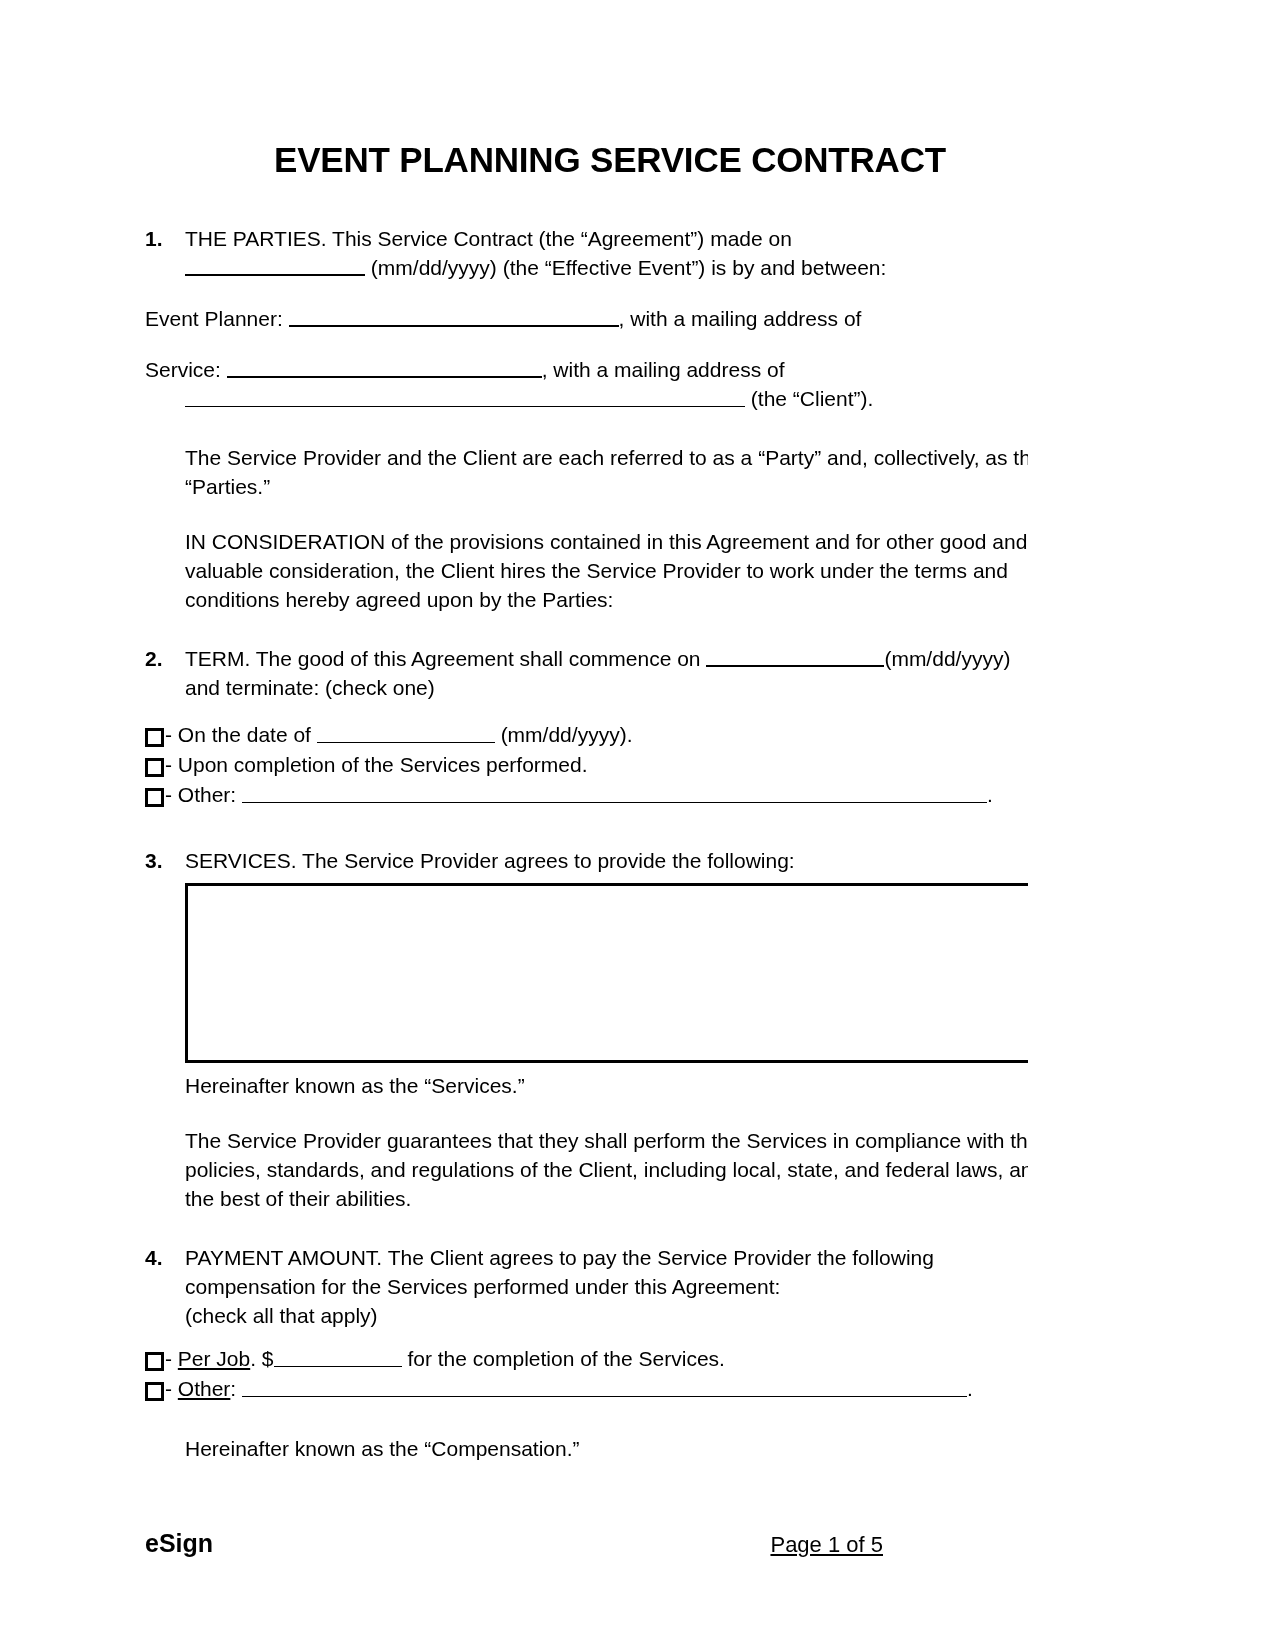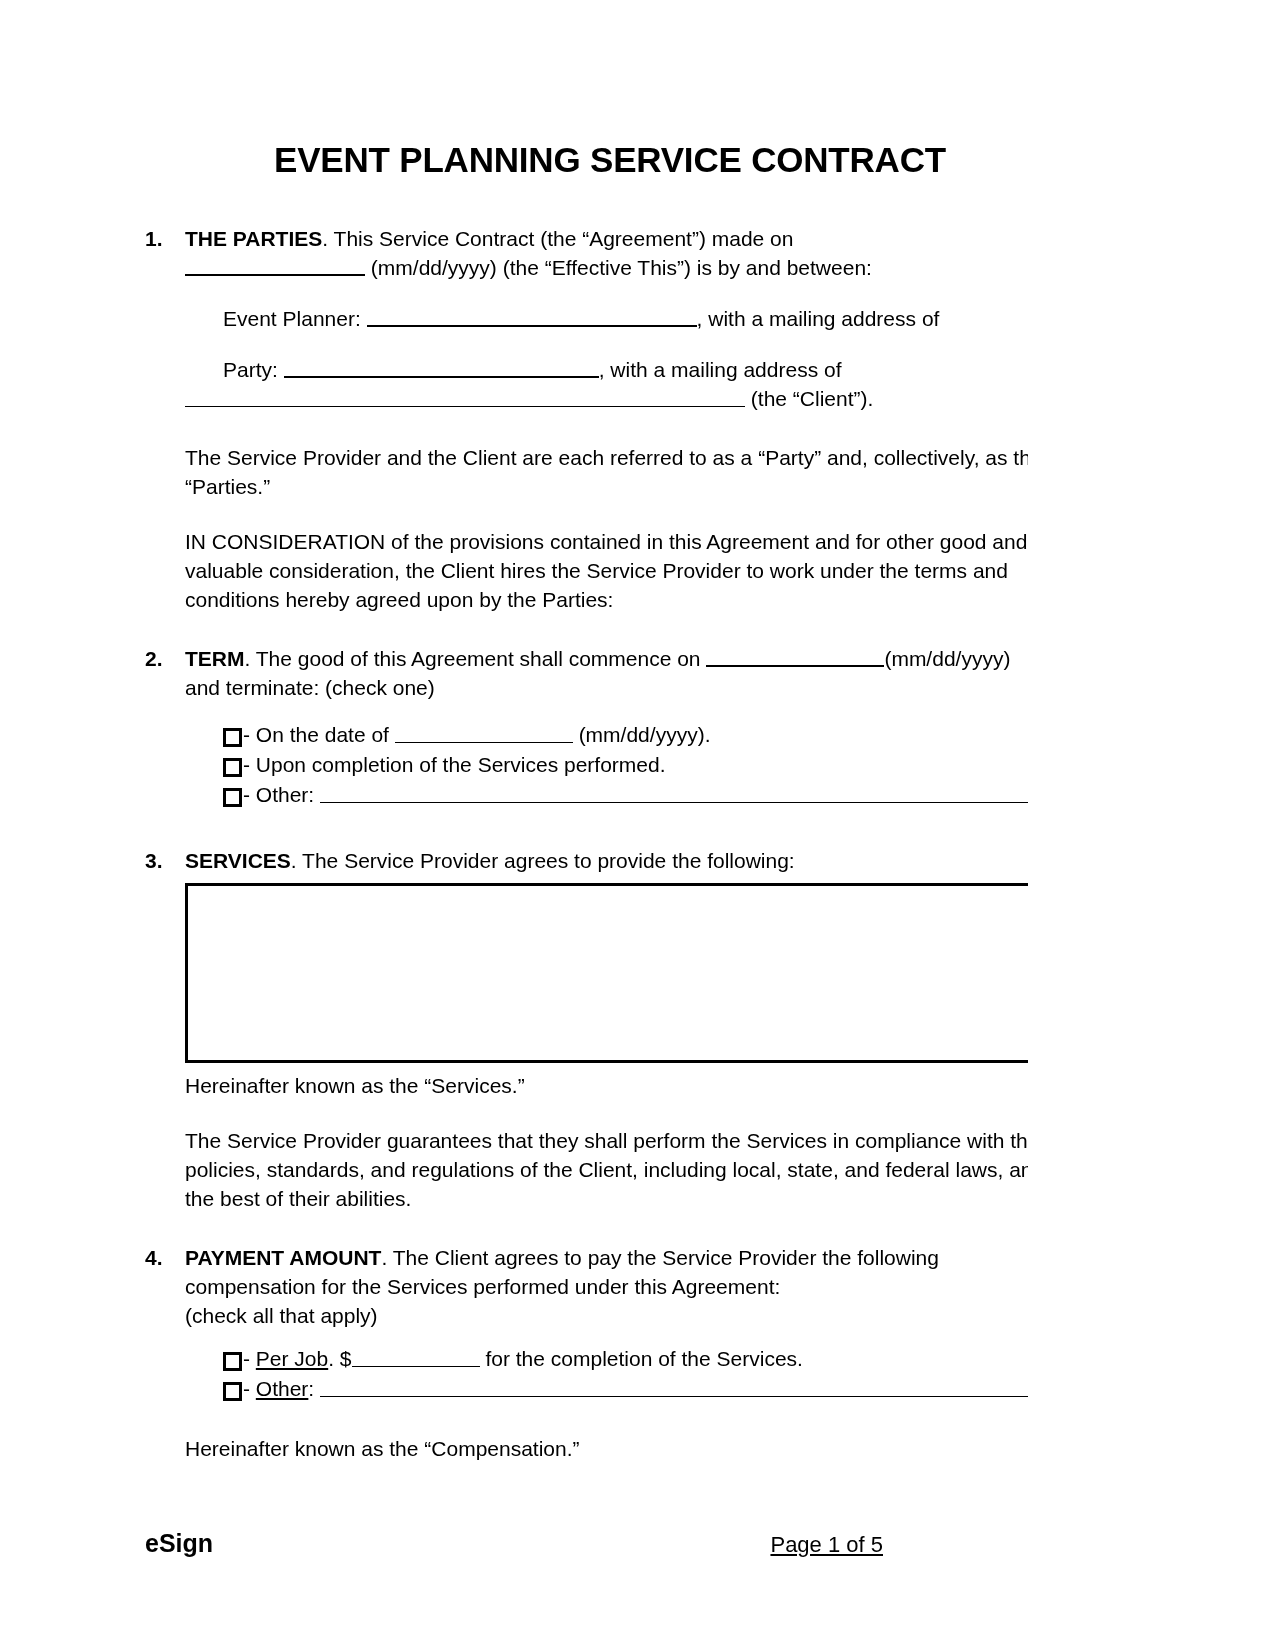--- a/index.html
+++ b/index.html
@@ -44,33 +44,32 @@
     flex: 0 0 40px;
     font-weight: bold;
     font-size: 21px;
     line-height: 29px;
   }
   .clause-body {
     flex: 1 1 auto;
     font-size: 21px;
     line-height: 29px;
   }
-  .b { font-weight: bold; }
+  .b { font-weight: normal; }
   .u { text-decoration: underline; }
 
   .para {
     font-size: 21px;
     line-height: 29px;
     margin: 0;
   }
   .indent {
     margin-left: 40px;
   }
   .indent2 {
-    margin-left: 78px;
   }
 
   
   .line {
     display: inline-block;
     border-bottom: 2px solid #000;
     vertical-align: baseline;
     height: 19px;
     margin-bottom: -1px;
   }
@@ -161,35 +160,35 @@
 
     <h1 class="doc-title">EVENT PLANNING SERVICE CONTRACT</h1>
 
     <div class="sp-44"></div>
 
     <div class="clause">
       <div class="clause-num">1.</div>
       <div class="clause-body">
         <span class="b">THE PARTIES</span><span>. This Service Contract (the “Agreement”) made on</span><br>
         <span class="line w-eff"></span>
-        <span>(mm/dd/yyyy) (the “Effective This”) is by and between:</span>
+        <span>(mm/dd/yyyy) (the “Effective Event”) is by and between:</span>
       </div>
     </div>
 
     <div class="sp-22"></div>
 
     <div class="para indent2">
       <span>Event Planner:</span>
       <span class="line w-name"></span><span>, with a mailing address of</span>
     </div>
 
     <div class="sp-22"></div>
 
     <div class="para indent2">
-      <span>Party:</span>
+      <span>Service:</span>
       <span class="line w-cname"></span><span>, with a mailing address of</span>
     </div>
     <div class="para indent">
       <span class="line-thin w-caddr"></span>
       <span>(the “Client”).</span>
     </div>
 
     <div class="sp-30"></div>
 
     <div class="para indent">The Service Provider and the Client are each referred to as a “Party” and, collectively, as the “Parties.”</div>

